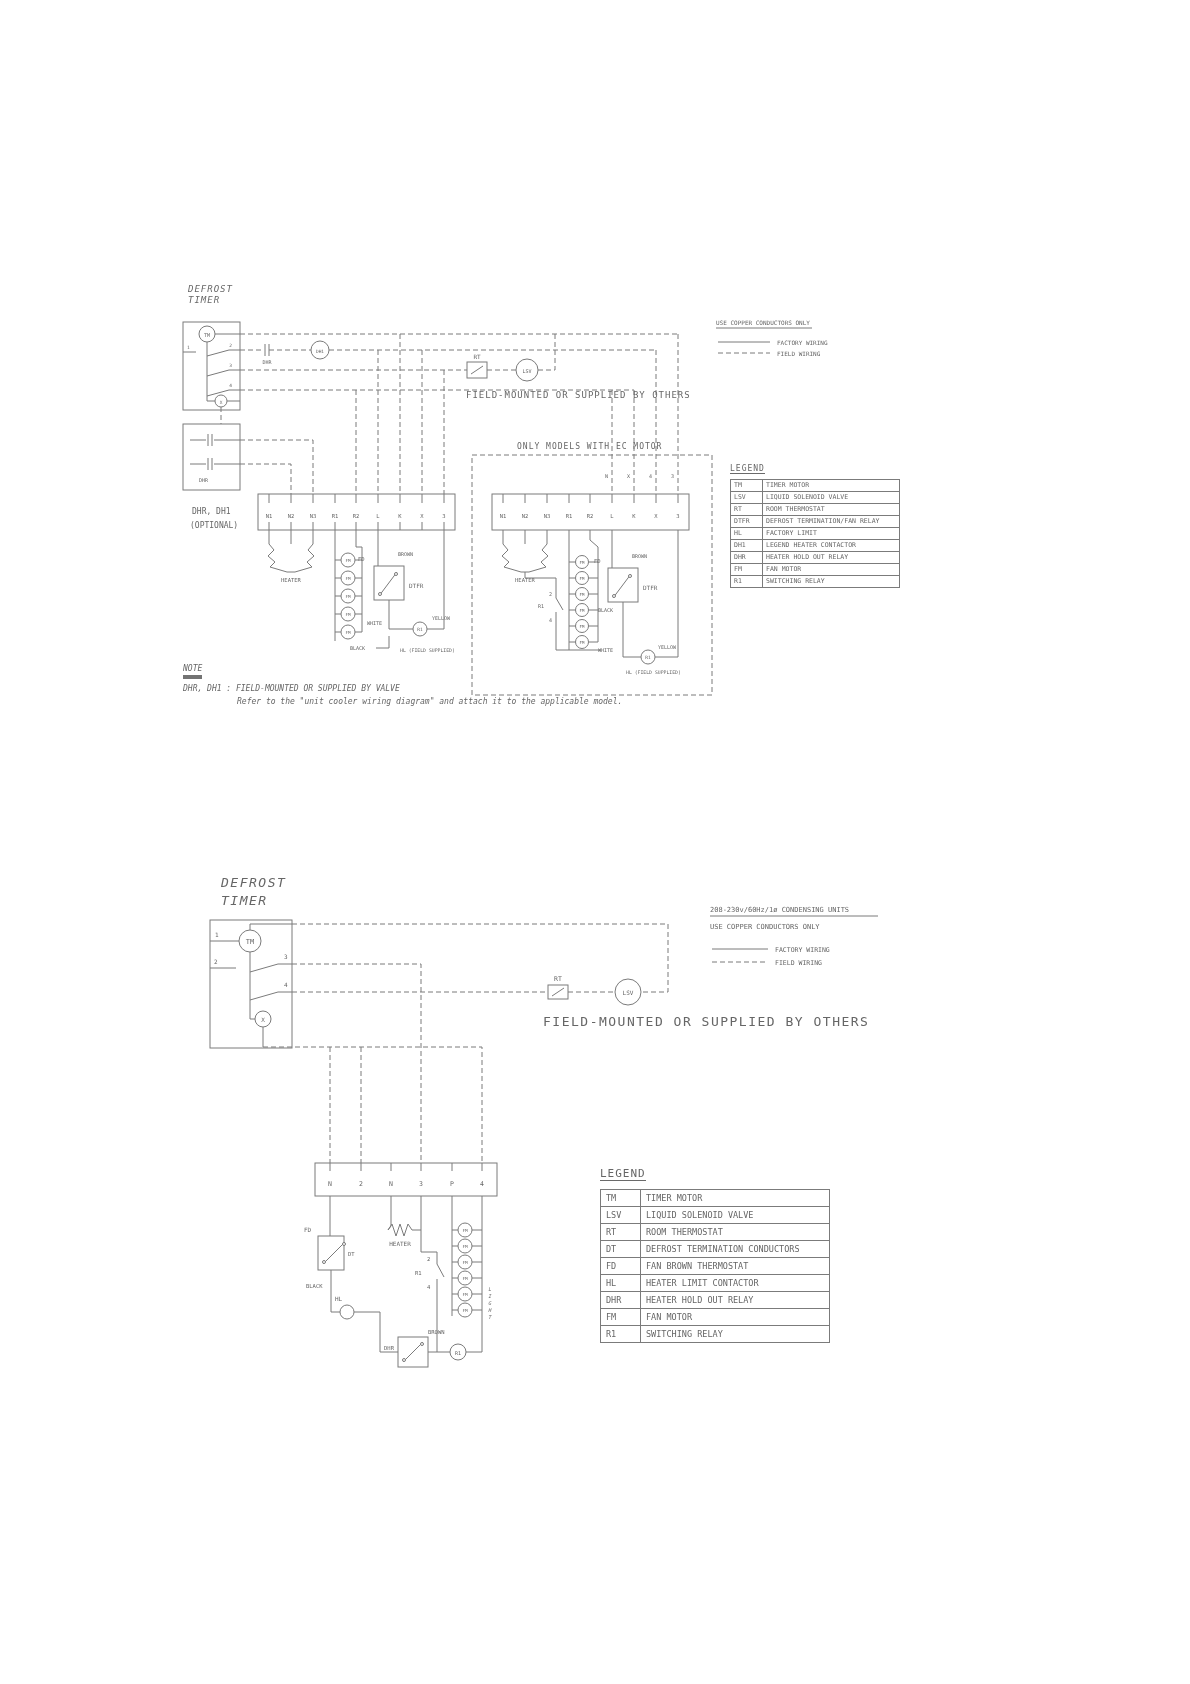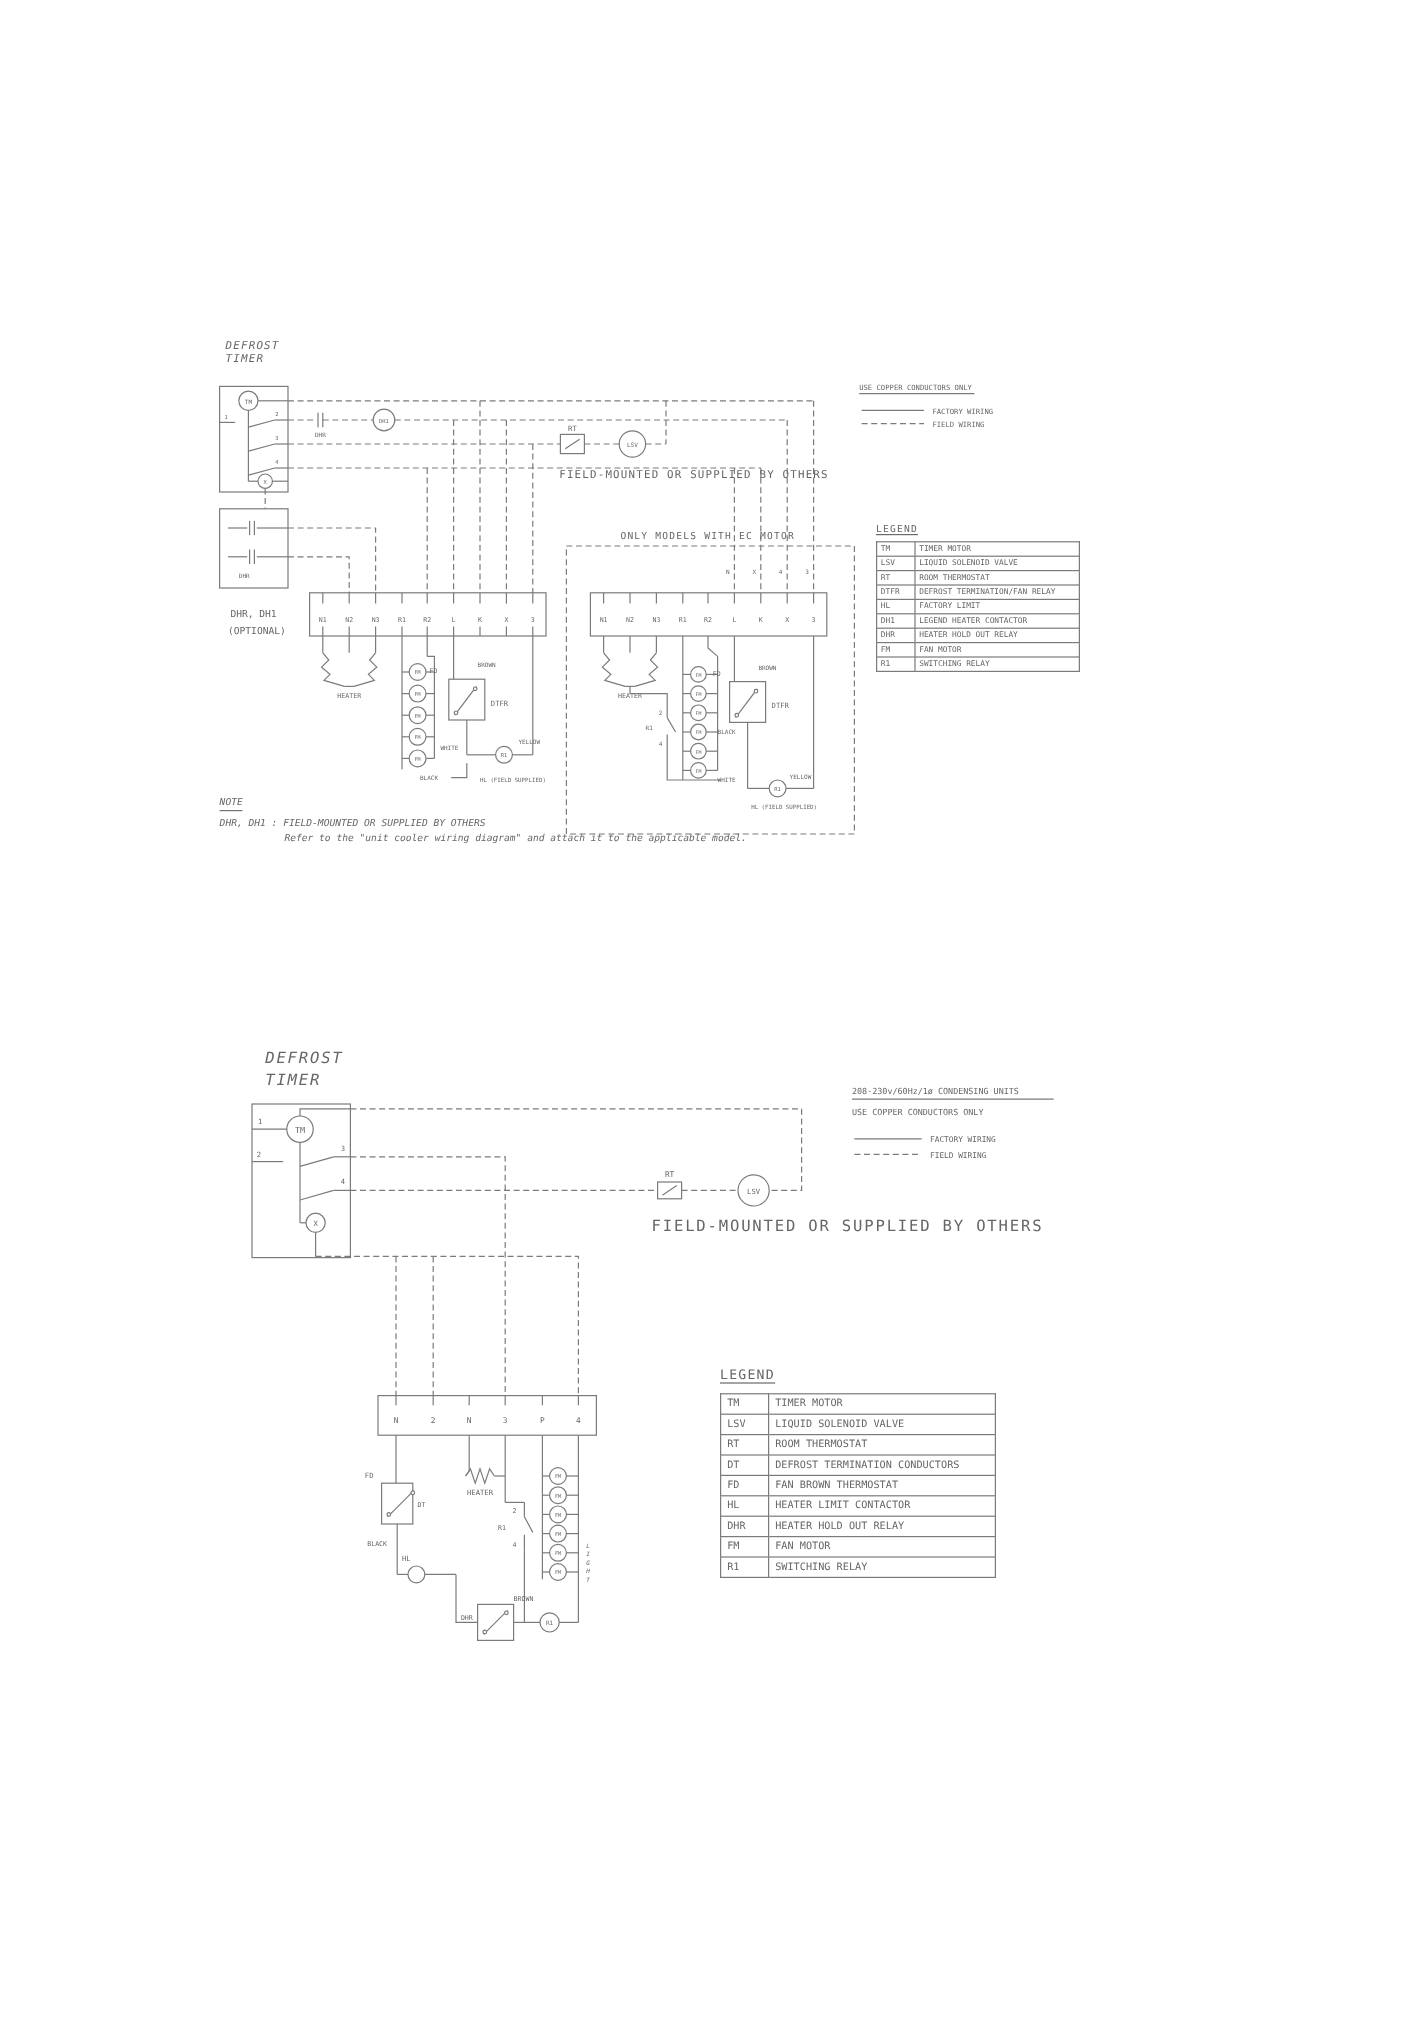--- a/index.html
+++ b/index.html
@@ -11,37 +11,37 @@
   svg.sheet { position:absolute; left:0; top:0; }
   .w  { stroke:#7b7b7b; stroke-width:1; fill:none; }
   .wd { stroke-dasharray:5 3; }
   svg text { fill:#666; font-family:"DejaVu Sans Mono", monospace; }
   .dot { fill:#fff; }
 
   .abs { position:absolute;font-style:italic; }
   .dt-title1 { left:188px; top:284px; font-size:9px; letter-spacing:1px; line-height:11px; }
   .dt-title2 { left:221px; top:874px; font-size:13px; letter-spacing:1.5px; line-height:18px; }
 
-  .legend { position:absolute; }
+  .legend { position:absolute;margin-top:28px; }
   .legend-title { display:inline-block; border-bottom:1px solid #6a6a6a; letter-spacing:1px; }
   .legend table { border-collapse:collapse; background:#fff; }
   .legend td { border:1px solid #7b7b7b; vertical-align:middle; white-space:nowrap; }
   .legend1 { left:730px; top:428px; }
   .legend1 .legend-title { font-size:8px; margin-bottom:5px; }
   .legend1 table { width:170px; }
   .legend1 td { font-size:6.5px; line-height:7px; padding:2px 3px; height:12px; }
   .legend1 td.abbr { width:32px; }
   .legend2 { left:600px; top:1134px; }
   .legend2 .legend-title { font-size:11px; margin-bottom:8px; }
   .legend2 table { width:230px; }
   .legend2 td { font-size:8.5px; line-height:9px; padding:3px 5px; height:17px; }
   .legend2 td.abbr { width:40px; }
 
   .note { left:183px; top:662px; font-size:8px; line-height:13px; }
-  .note .note-title { display:inline-block; border-bottom:1px solid #737373; margin-bottom:3px; }
+  .note .note-title { display:inline-block; border-bottom:4px solid #737373; margin-bottom:3px; }
   .note .indent { padding-left:54px; }
 
   .vlabel {
     left:487px; top:1286px; font-size:5px; letter-spacing:1px;
     writing-mode:vertical-rl; text-orientation:upright;
   }
 </style>
 </head>
 <body>
 
@@ -514,21 +514,21 @@
     <tr>
             <td class="abbr">R1</td>
             <td>SWITCHING RELAY</td>
           </tr>
   </tbody>
       </table>
 </div>
 
 <div class="abs note">
   <div class="note-title">NOTE</div>
-  <div>DHR, DH1 : FIELD-MOUNTED OR SUPPLIED BY OTHERS</div>
+  <div>DHR, DH1 : FIELD-MOUNTED OR SUPPLIED BY VALVE</div>
   <div class="indent">Refer to the "unit cooler wiring diagram" and attach it to the applicable model.</div>
 </div>
 
 <div class="legend legend2">
   <div class="legend-title">LEGEND</div>
   <table>
     <tbody>
           <tr>
             <td class="abbr">TM</td>
             <td>TIMER MOTOR</td>

